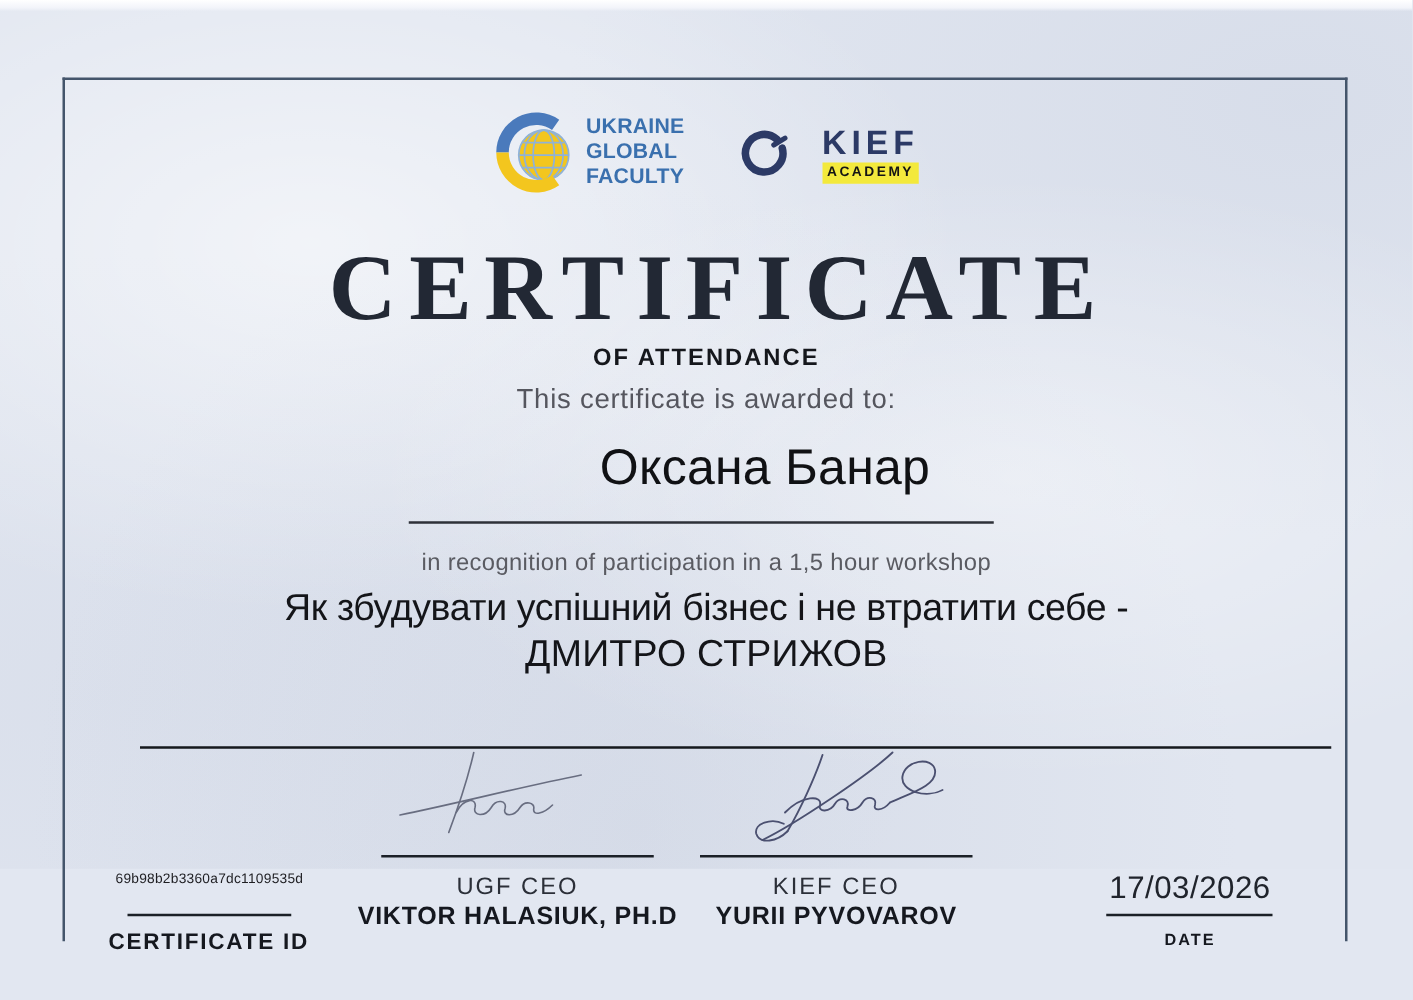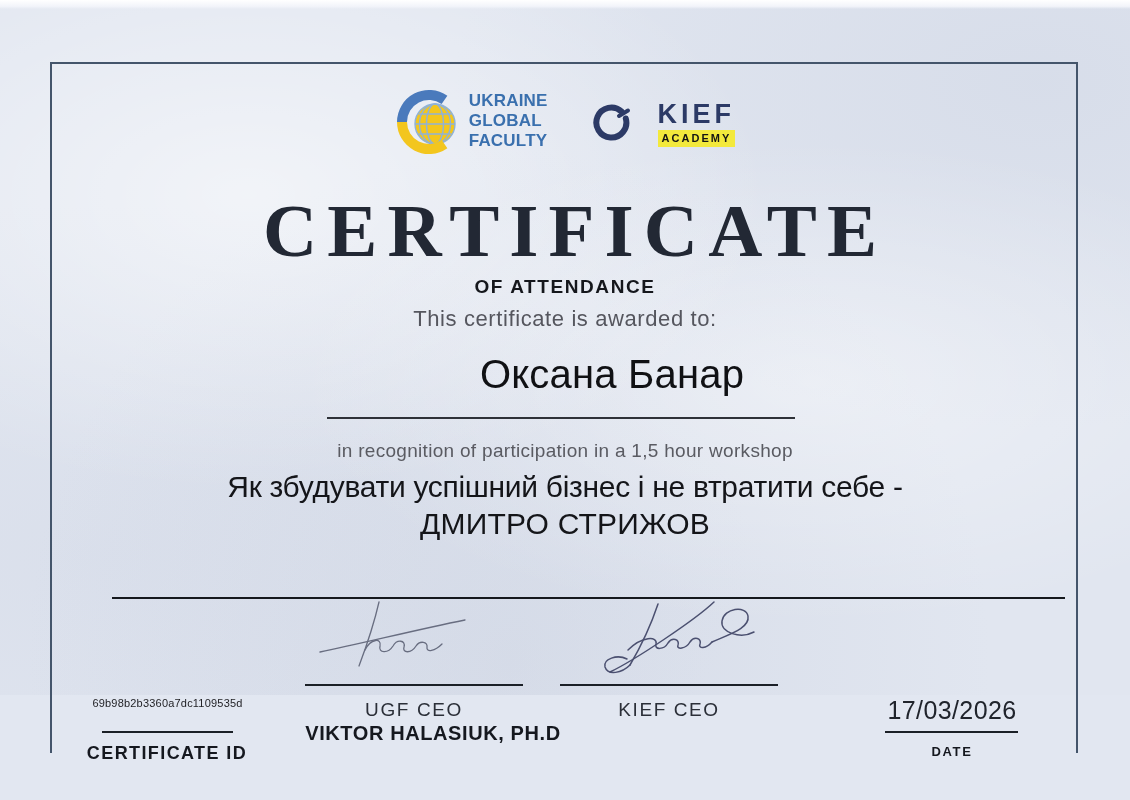--- a/index.html
+++ b/index.html
@@ -87,21 +87,21 @@
   .sig1 path{stroke:#686d80;stroke-width:1.3;}
   .sig2 path{stroke:#4b5070;stroke-width:1.5;}
 
   .sig-line{position:absolute;top:684px;height:0;border-top:2.5px solid #1b2027;}
   .sig-line.s1{left:305px;width:218px;}
   .sig-line.s2{left:560px;width:218px;}
 
   .role{position:absolute;top:699px;font-size:19px;letter-spacing:1.6px;color:#2b2f38;}
   .role.s1{left:305px;width:218px;text-align:center;}
   .role.s2{left:560px;width:218px;text-align:center;}
-  .signer-name{position:absolute;top:722px;font-weight:bold;font-size:20px;letter-spacing:.6px;color:#15181f;margin-left:19px;}
+  .signer-name{position:absolute;top:722px;font-weight:bold;font-size:20px;letter-spacing:.6px;color:#15181f;}
   .signer-name.s1{left:280px;width:268px;text-align:center;}
   .signer-name.s2{left:545px;width:248px;text-align:center;}
 
   .certid-value{position:absolute;left:90px;top:697px;width:155px;text-align:center;
     font-size:11px;letter-spacing:.2px;color:#1e1e22;}
   .certid-line{position:absolute;left:102px;top:731px;width:131px;height:0;border-top:2px solid #1b2027;}
   .certid-label{position:absolute;left:77px;top:743px;width:180px;text-align:center;
     font-weight:bold;font-size:18px;letter-spacing:1.4px;color:#15181f;}
 
   .date-value{position:absolute;left:873px;top:696px;width:158px;text-align:center;
@@ -179,20 +179,21 @@
     <path d="M 112,50 C 130,42 150,36 148,24 C 146,13 124,16 122,29 C 120,41 141,47 154,40"></path>
     <path d="M 30,73 C 22,81 8,84 5,75 C 3,67 17,62 27,67"></path>
   </svg>
 
   <div class="sig-line s1"></div>
   <div class="sig-line s2"></div>
 
   <div class="role s1">UGF CEO</div>
   <div class="role s2">KIEF CEO</div>
   <div class="signer-name s1">VIKTOR HALASIUK, PH.D</div>
+  <div class="signer-name s2">YURII PYVOVAROV</div>
 
   <div class="certid-value">69b98b2b3360a7dc1109535d</div>
   <div class="certid-line"></div>
   <div class="certid-label">CERTIFICATE ID</div>
 
   <div class="date-value">17/03/2026</div>
   <div class="date-line"></div>
   <div class="date-label">DATE</div>
 </div>
 

